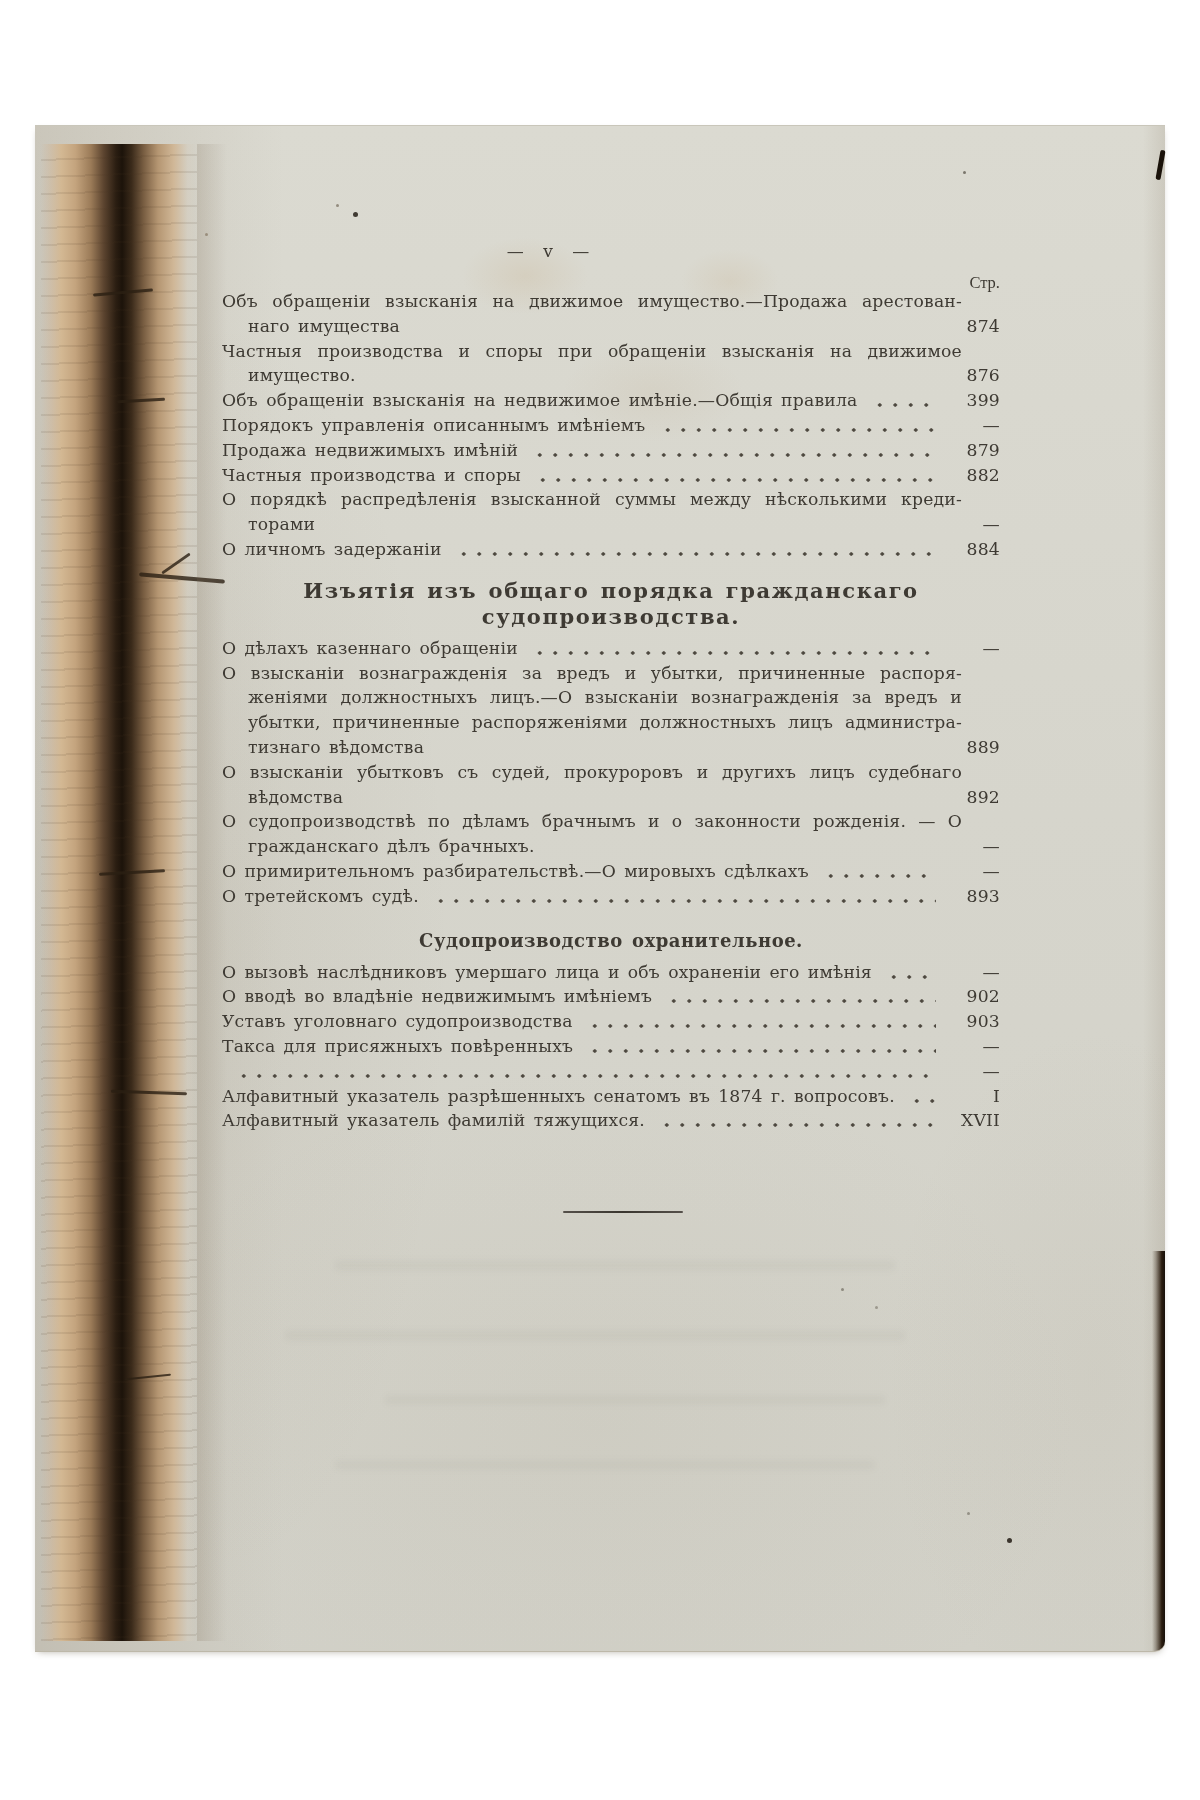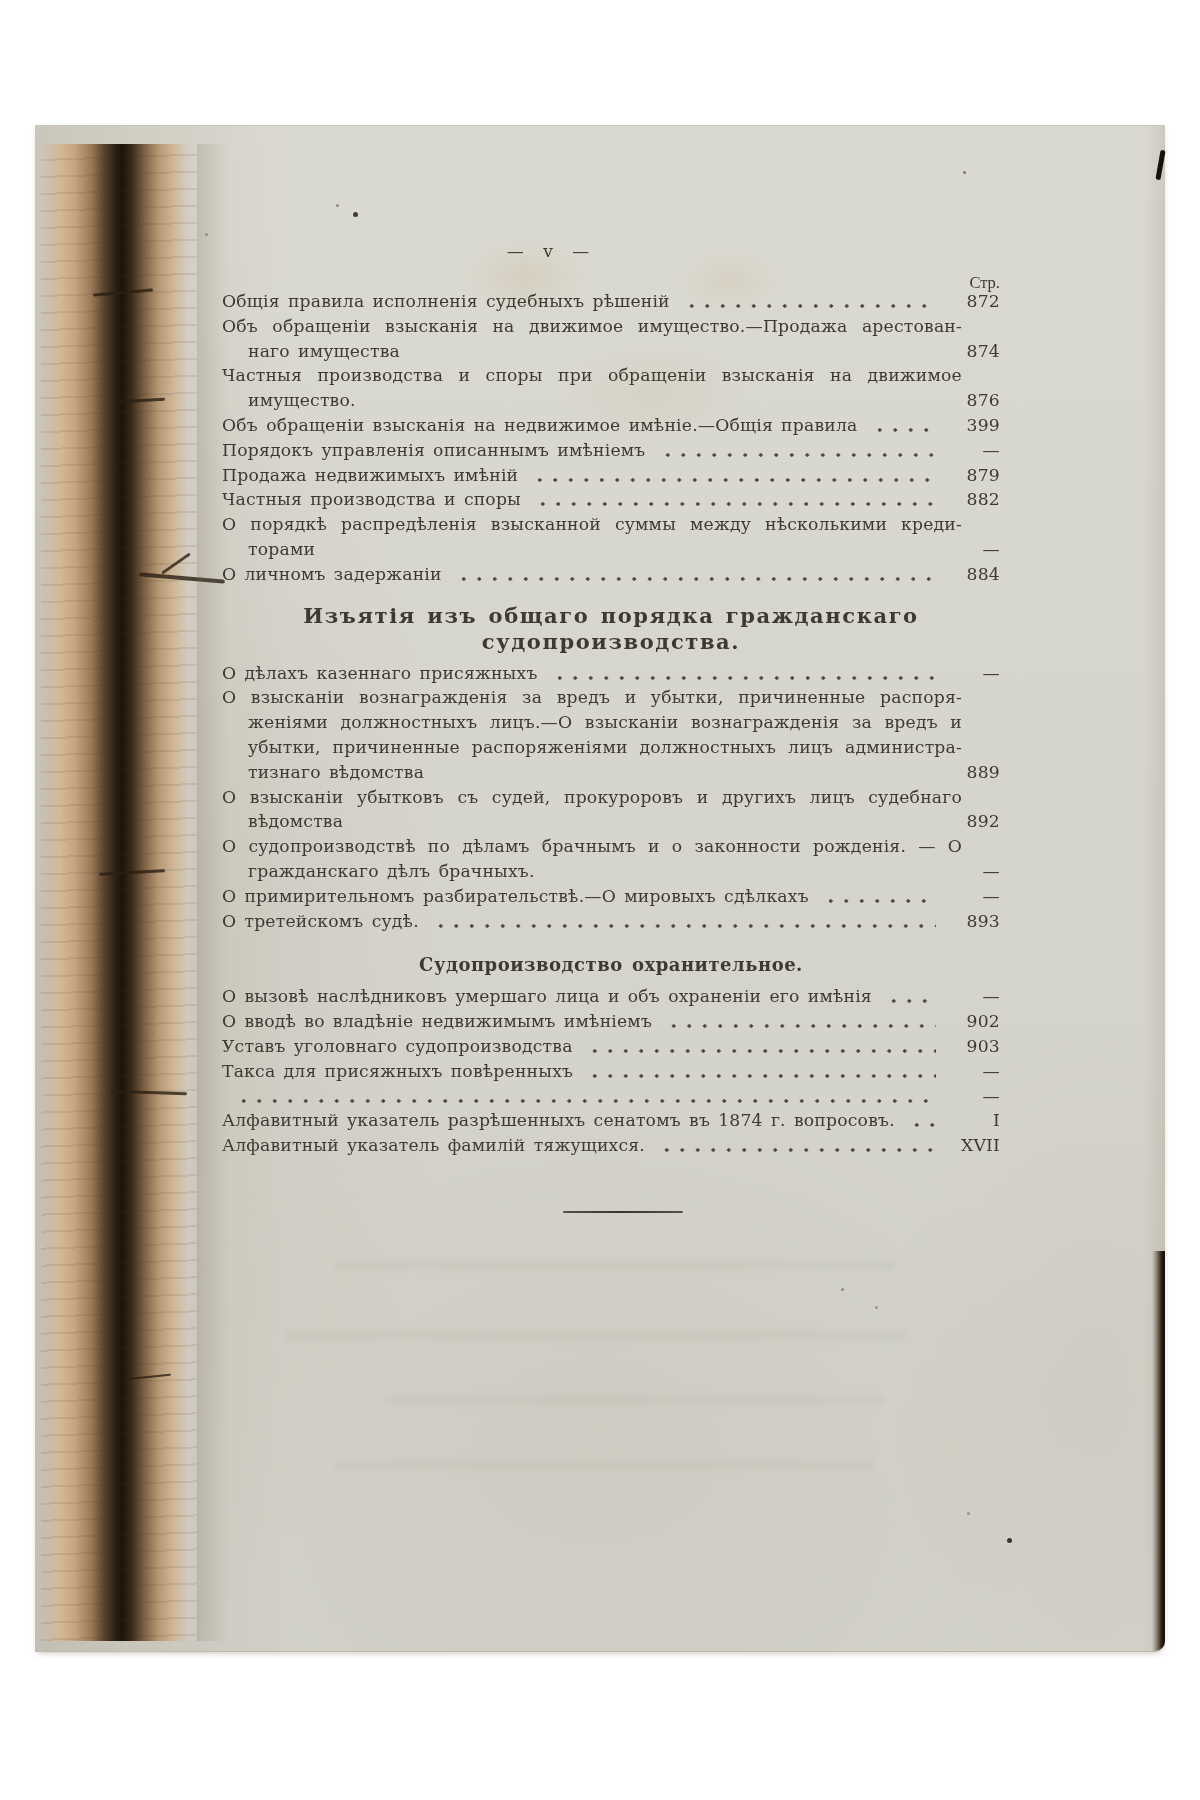--- a/index.html
+++ b/index.html
@@ -102,27 +102,20 @@
 
     <div class="edge-right-dark"></div>
     <div class="edge-right-mark"></div>
 
     <div class="page-marker">— v —</div>
     <div class="str-label">Стр.</div>
 
     <div class="toc">
 
       <div class="entry">
-        <div class="line">
-            <span class="txt">Общія правила исполненія судебныхъ рѣшеній</span>
-            <span class="leader"></span>
-            <span class="pg">872</span>
-          </div>
-      </div>
-      <div class="entry">
         <div class="line jline">Объ обращеніи взысканія на движимое имущество.—Продажа арестован-</div>
         <div class="line cont">
             <span class="txt">наго имущества</span>
             <span class="leader"></span>
             <span class="pg">874</span>
           </div>
       </div>
       <div class="entry">
         <div class="line jline">Частныя производства и споры при обращеніи взысканія на движимое</div>
         <div class="line cont">
@@ -172,21 +165,21 @@
             <span class="txt">О личномъ задержаніи</span>
             <span class="leader"></span>
             <span class="pg">884</span>
           </div>
       </div>
 
       <div class="sec-heading h2">Изъятія изъ общаго порядка гражданскаго судопроизводства.</div>
 
       <div class="entry">
         <div class="line">
-            <span class="txt">О дѣлахъ казеннаго присяжныхъ</span>
+            <span class="txt">О дѣлахъ казеннаго обращеніи</span>
             <span class="leader"></span>
             <span class="pg">—</span>
           </div>
       </div>
       <div class="entry">
         <div class="line jline">О взысканіи вознагражденія за вредъ и убытки, причиненные распоря-</div>
         <div class="line cont jline">женіями должностныхъ лицъ.—О взысканіи вознагражденія за вредъ и</div>
         <div class="line cont jline">убытки, причиненные распоряженіями должностныхъ лицъ администра-</div>
         <div class="line cont">
             <span class="txt">тизнаго вѣдомства</span>

